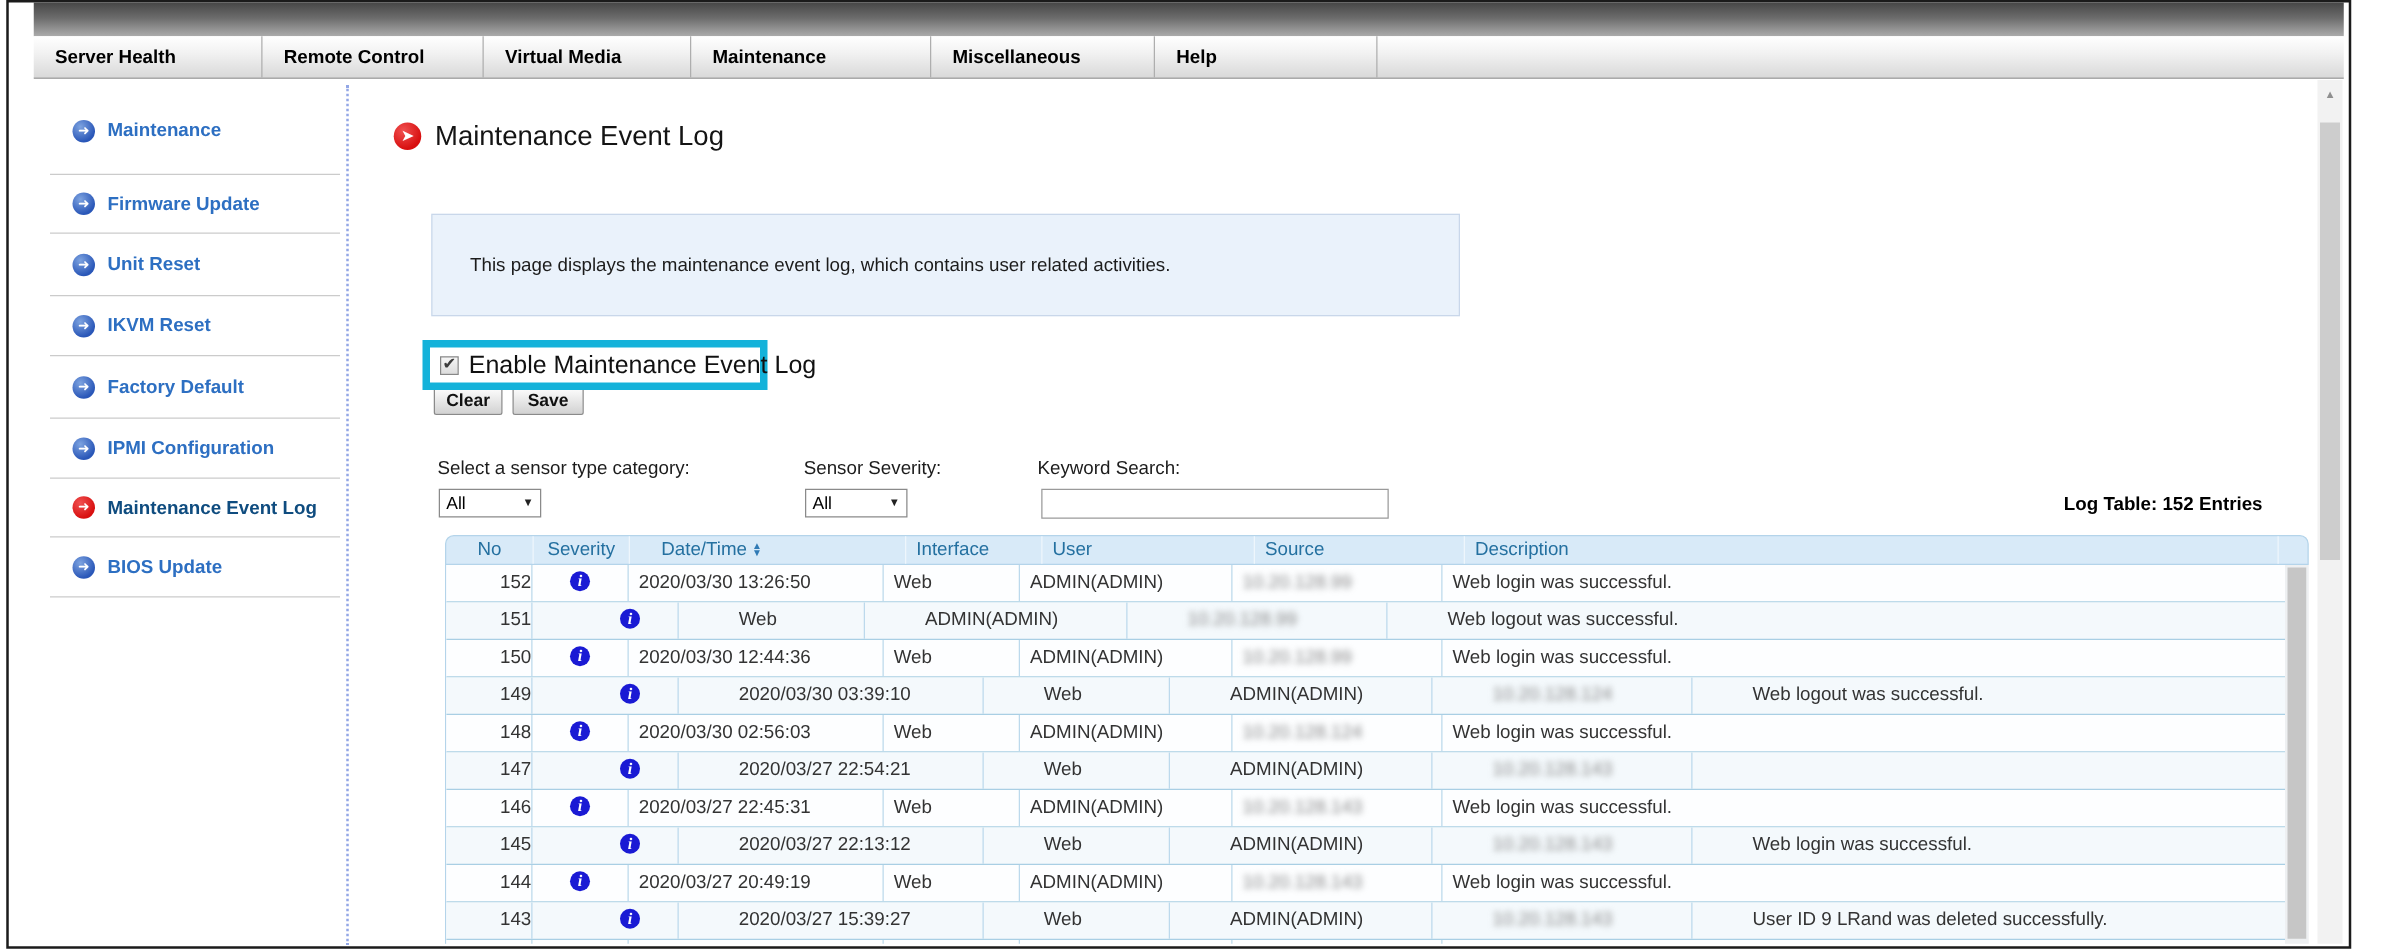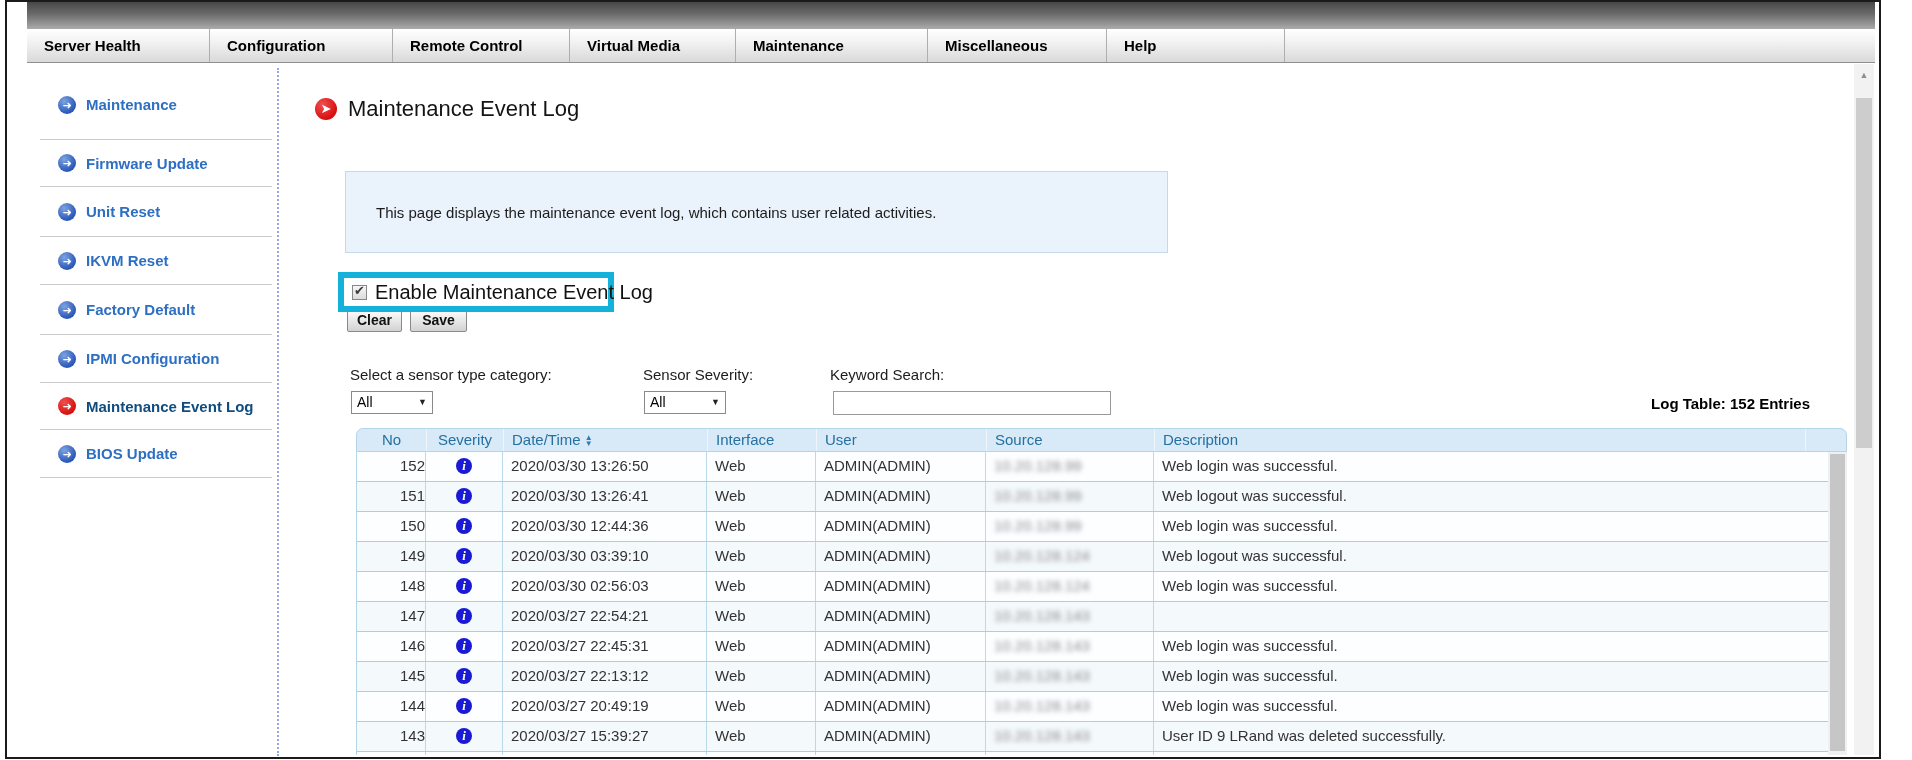--- a/index.html
+++ b/index.html
@@ -72,33 +72,33 @@
     border:1px solid #9a9a9a;font-size:14px;padding:0 4px;background:#fff;}
   .log-count{left:1606px;top:395px;width:204px;text-align:right;font-size:15px;font-weight:bold;color:#000;}
 
   
   .tbl-header{left:356px;top:428px;width:1491px;height:24px;background:#d8eaf8;
     border:1px solid #b4d4ea;box-sizing:border-box;border-radius:7px 7px 0 0;
     display:flex;color:#2470a0;font-size:15px;}
   .tbl-header .hc{line-height:22px;box-sizing:border-box;border-right:1px solid #eef6fc;padding-left:8px;}
   .hc.c-no{width:70px;text-align:center;padding-left:0;}
   .hc.c-sev{width:77px;text-align:center;padding-left:0;}
-  .hc.c-dt{width:204px;}
+  .hc.c-dt{width:204px;margin-left:17px;}
   .hc.c-if{width:109px;}
   .hc.c-user{width:170px;}
   .hc.c-src{width:168px;}
   .hc.c-desc{width:651px;}
   .hc.c-sb{flex:1;border-right:none;}
   .sort-glyph{display:inline-block;vertical-align:middle;margin-left:4px;line-height:0;}
   .sort-glyph i{display:block;font-style:normal;font-size:8px;line-height:6px;color:#2f7ab5;}
 
   .tbl-body{left:356px;top:452px;width:1472px;height:303px;overflow:hidden;
     border-left:1px solid #b4d4ea;box-sizing:border-box;background:#fff;}
   .trow{display:flex;height:30px;box-sizing:border-box;border-bottom:1px solid #a9cfe4;font-size:15px;color:#333;}
-  .trow.alt{background:#f4f9fc;}
+  .trow.alt{background:#f4f9fc;gap:40px;}
   .trow:not(.alt){background:#fdfeff;}
   .tc{line-height:28px;box-sizing:border-box;border-right:1px solid #bcd9ec;padding-left:8px;
     white-space:nowrap;overflow:hidden;}
   .tc.c-no{width:69px;text-align:right;padding-left:0;}
   .tc.c-sev{width:77px;text-align:center;padding-left:0;}
   .tc.c-dt{width:204px;}
   .tc.c-if{width:109px;}
   .tc.c-user{width:170px;}
   .tc.c-src{width:168px;color:#8a8a8a;}
   .tc.c-src span{filter:blur(2.5px);}
@@ -117,21 +117,20 @@
 </style>
 </head>
 <body>
 
 <div class="abs frame"></div>
 
 <div class="abs banner"></div>
 
 <div class="abs menubar" id="menubar">
     <div class="menutab" style="width: 183px;">Server Health</div>
-    <div class="menutab" style="width: 183px;">Configuration</div>
     <div class="menutab" style="width: 177px;">Remote Control</div>
     <div class="menutab" style="width: 166px;">Virtual Media</div>
     <div class="menutab" style="width: 192px;">Maintenance</div>
     <div class="menutab" style="width: 179px;">Miscellaneous</div>
     <div class="menutab" style="width: 178px;">Help</div>
   </div>
 
 <div class="abs sidebar" id="sidebar">
     <div class="side-item" style="height: 70px;">
       <span class="circ-icon">➜</span>
@@ -218,21 +217,20 @@
       <div class="tc c-sev"><span class="info-icon">i</span></div>
       <div class="tc c-dt">2020/03/30 13:26:50</div>
       <div class="tc c-if">Web</div>
       <div class="tc c-user">ADMIN(ADMIN)</div>
       <div class="tc c-src"><span>10.20.128.99</span></div>
       <div class="tc c-desc">Web login was successful.</div>
     </div>
     <div class="trow alt">
       <div class="tc c-no">151</div>
       <div class="tc c-sev"><span class="info-icon">i</span></div>
-      <div class="tc c-dt">2020/03/30 13:26:41</div>
       <div class="tc c-if">Web</div>
       <div class="tc c-user">ADMIN(ADMIN)</div>
       <div class="tc c-src"><span>10.20.128.99</span></div>
       <div class="tc c-desc">Web logout was successful.</div>
     </div>
     <div class="trow">
       <div class="tc c-no">150</div>
       <div class="tc c-sev"><span class="info-icon">i</span></div>
       <div class="tc c-dt">2020/03/30 12:44:36</div>
       <div class="tc c-if">Web</div>

